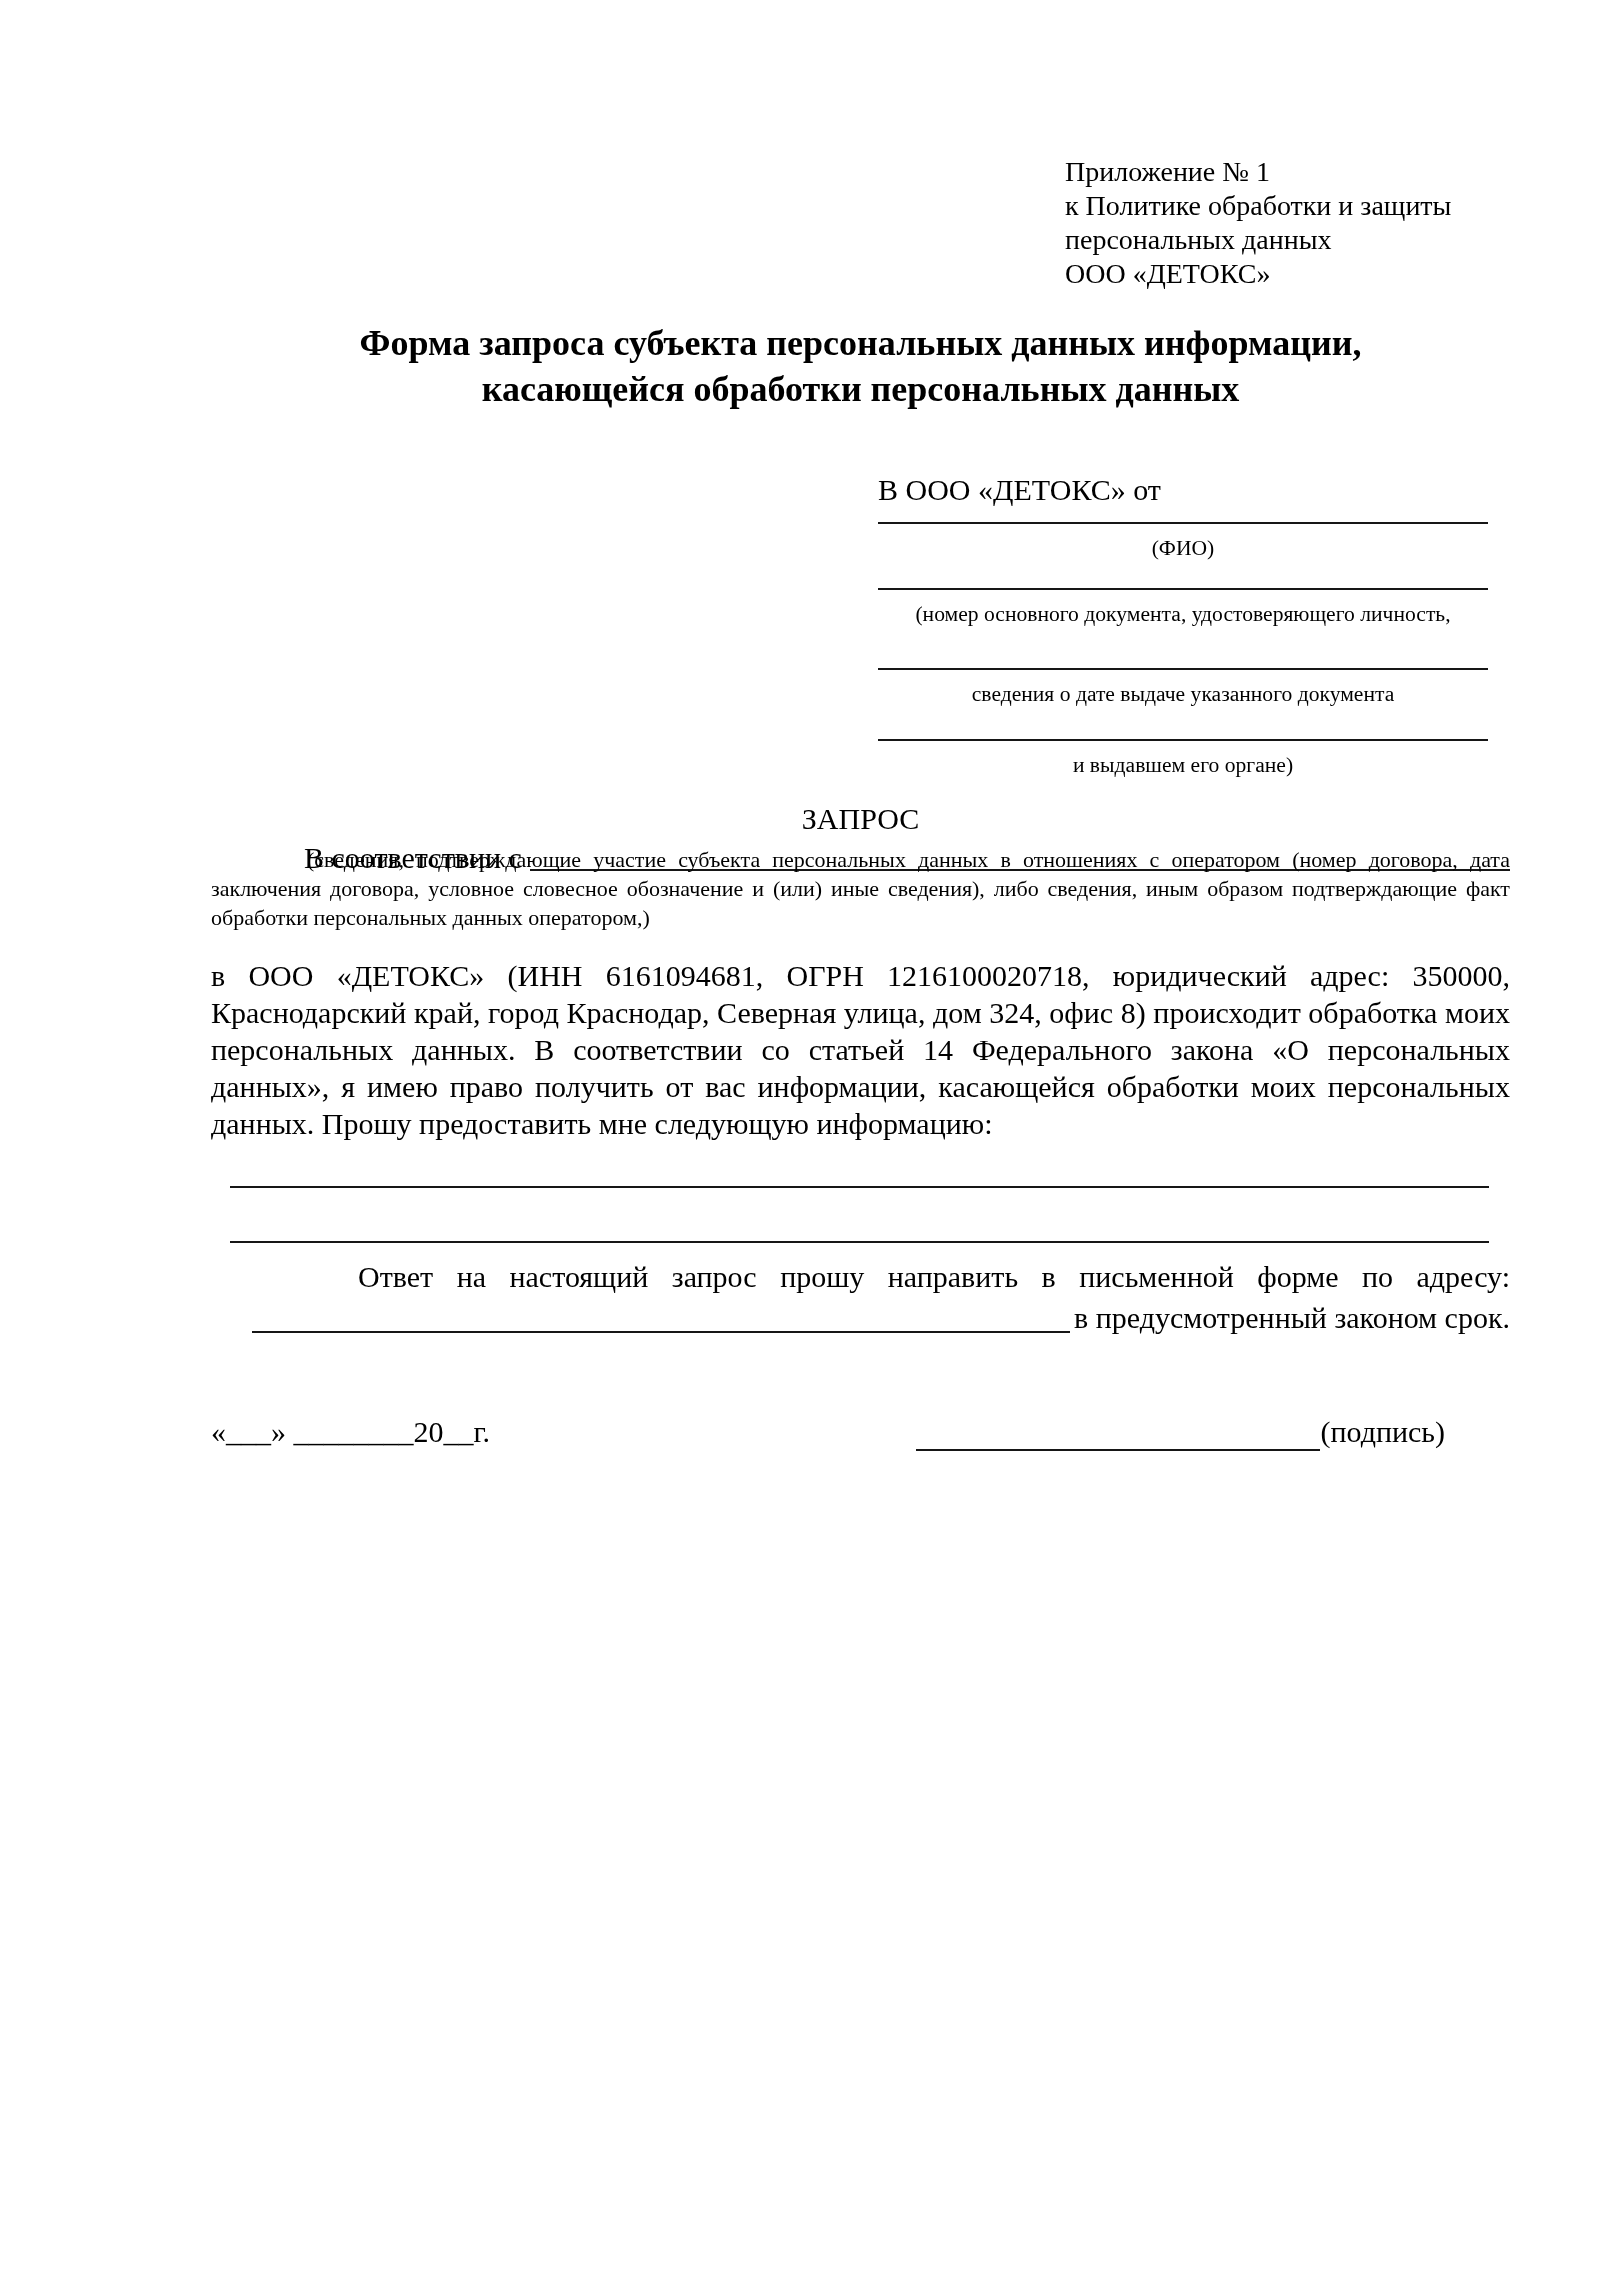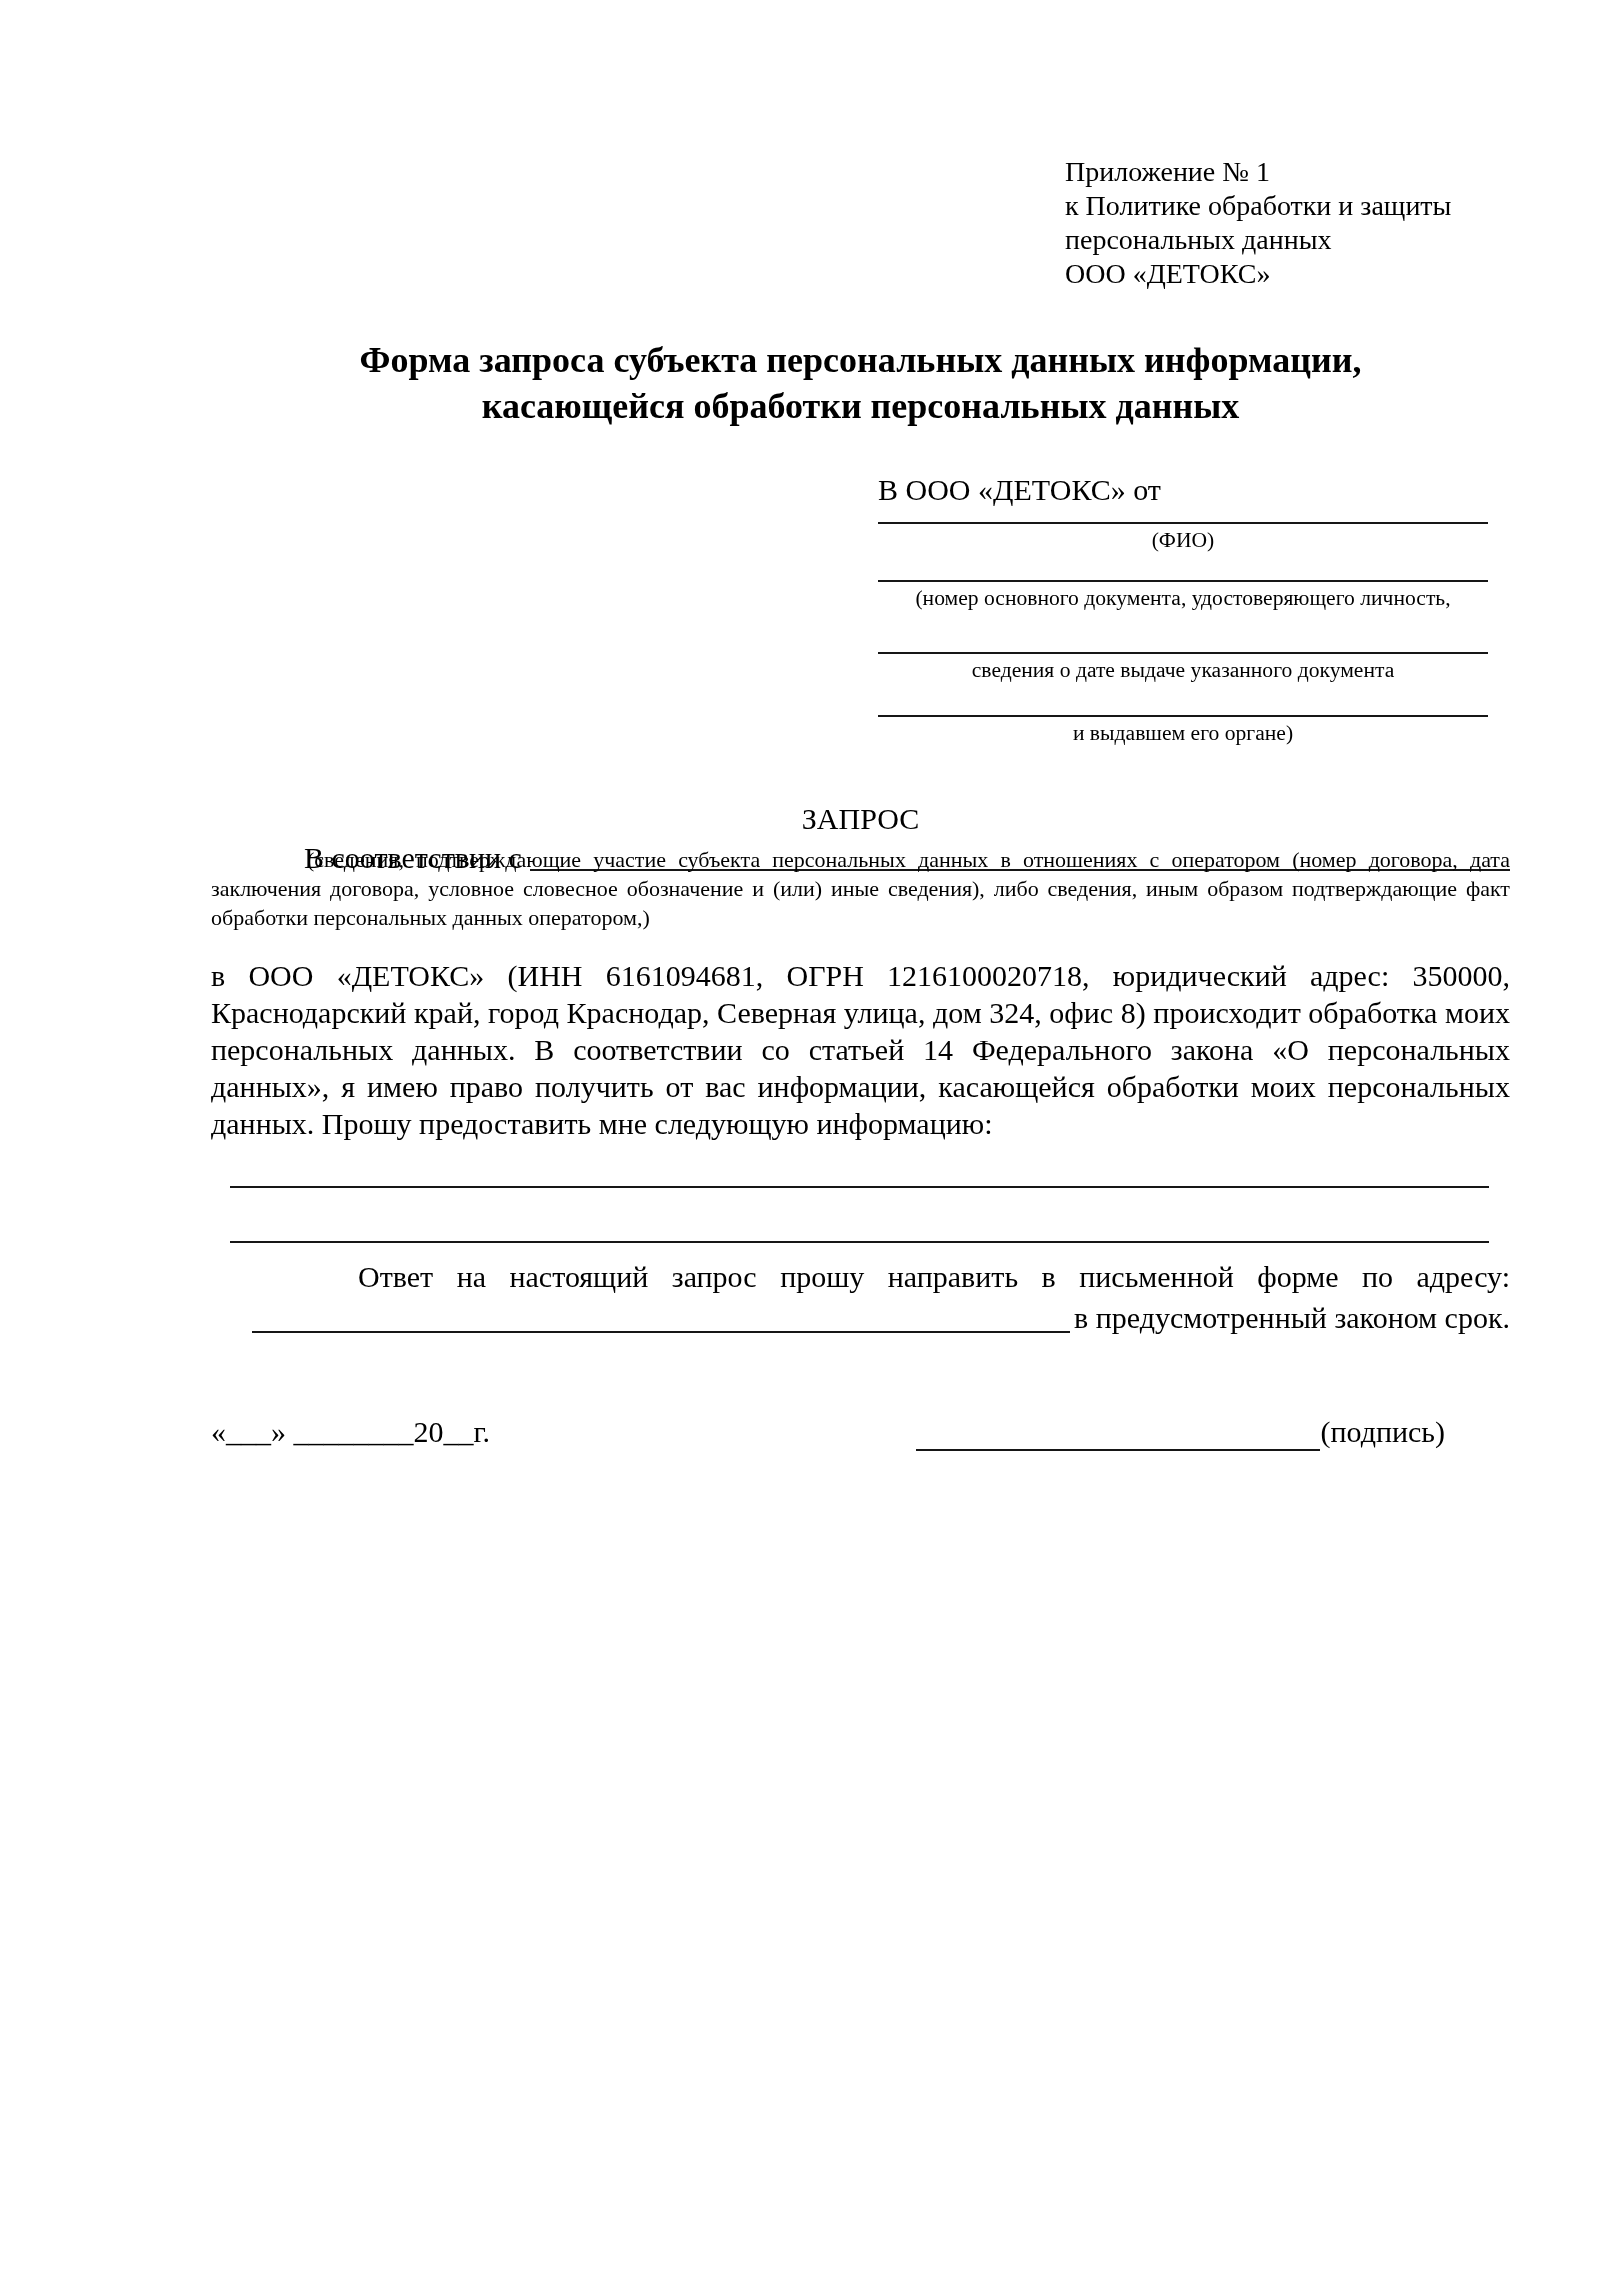--- a/index.html
+++ b/index.html
@@ -13,33 +13,33 @@
     overflow:hidden;
   }
   .abs{position:absolute;}
   
   .header-block{
     left:1065px;top:155px;width:431px;
     font-size:28px;line-height:34px;
   }
   
   .doc-title{
-    left:211px;top:337px;width:1299px;
+    left:211px;top:320px;width:1299px;
     text-align:center;font-weight:bold;
     font-size:36px;line-height:46px;
   }
   
   .addressee{left:878px;top:471px;width:610px;}
   .to-line{font-size:30px;line-height:37px;}
   .blank-line{border-bottom:2.9px solid #161616;}
   .bl-1{height:13.7px;}
   .bl-2{height:25.5px;}
   .bl-3{height:39px;}
   .bl-4{height:30px;}
-  .caption{font-size:21.6px;line-height:29px;text-align:center;padding-top:2px;}
+  .caption{font-size:21.6px;line-height:29px;text-align:center;padding-top:10px;}
   
   .zapros{left:211px;top:800px;width:1299px;text-align:center;font-size:30px;line-height:37px;}
   
   .intro-row{left:211px;top:839px;width:1299px;display:flex;align-items:flex-end;height:37px;}
   .intro-text{font-size:30px;line-height:37px;padding-left:93px;white-space:pre;}
   .fill{flex:1;border-bottom:2.9px solid #161616;margin-bottom:4.9px;margin-left:7.8px;}
   
   .footnote{
     left:211px;top:845px;width:1299px;
     font-size:22px;line-height:29px;

